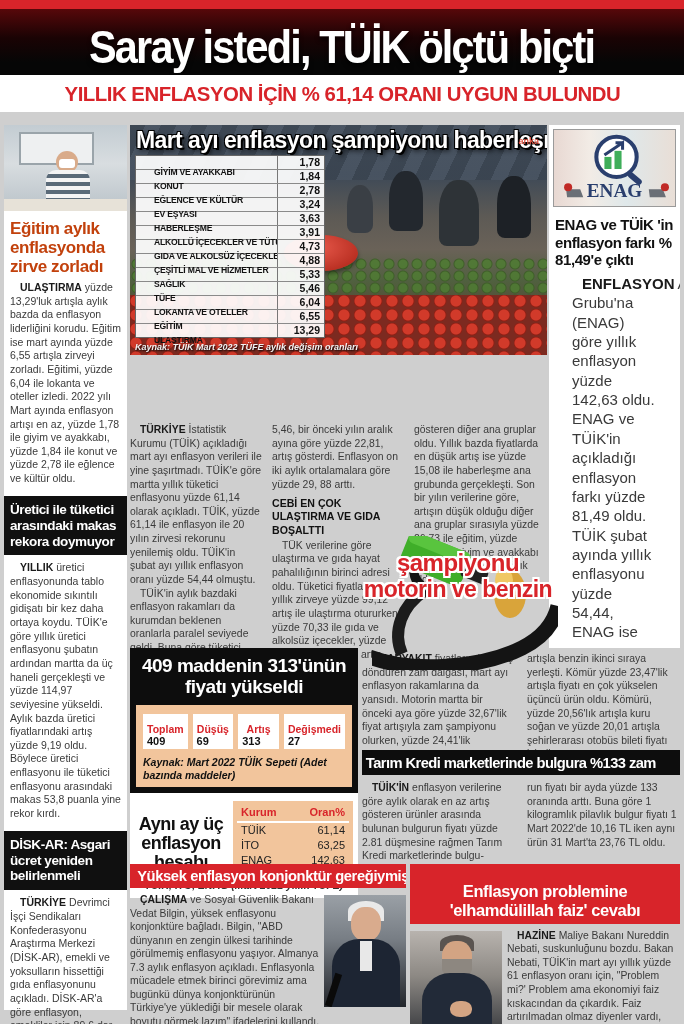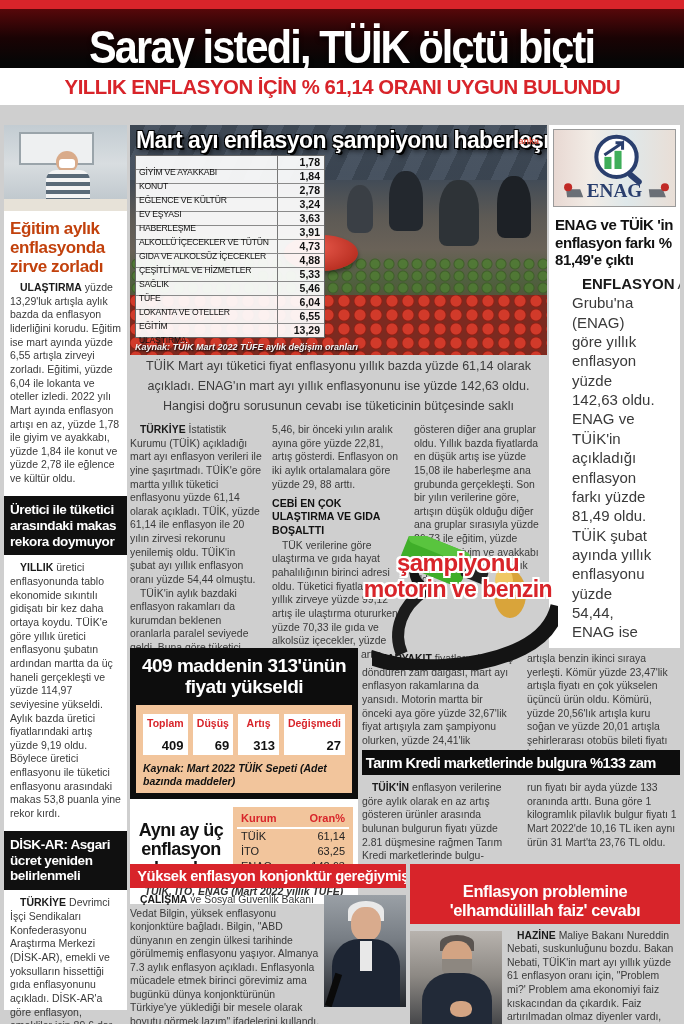--- a/index.html
+++ b/index.html
@@ -7,21 +7,21 @@
         font-family:"Liberation Sans",sans-serif;overflow:hidden;color:#333;}
   .blk{position:absolute;background:#fff;}
 
   
   .h-red{position:absolute;left:0;top:0;width:684px;height:9px;background:#d8242a;}
   .h-band{position:absolute;left:0;top:9px;width:684px;height:76px;
           background:linear-gradient(180deg,#57080a 0%,#1a0304 38%,#060606 70%);text-align:center;}
   .h-band h1{margin:0;line-height:76px;font-size:46px;font-weight:800;color:#fff;
              letter-spacing:-2px;white-space:nowrap;display:inline-block;transform:scaleX(.9);
              text-shadow:0 4px 5px rgba(0,0,0,.7);}
-  .h-sub{position:absolute;left:0;top:68px;width:684px;height:37px;background:#fff;text-align:center;}
+  .h-sub{position:absolute;left:0;top:75px;width:684px;height:37px;background:#fff;text-align:center;}
   .h-sub div{line-height:37px;font-size:21px;font-weight:800;color:#d8242a;letter-spacing:-.5px;
              white-space:nowrap;display:inline-block;transform:scaleX(.97);}
 
   
   .left-rail{left:4px;top:125px;width:123px;height:885px;}
   .classroom{position:relative;height:86px;background:linear-gradient(180deg,#c3ccd2 0%,#d8dde0 45%,#b9c2c8 100%);overflow:hidden;}
   .classroom .board{position:absolute;left:12%;top:8%;width:58%;height:34%;background:#eef0f1;border:2px solid #9aa4aa;}
   .classroom .kid-head{position:absolute;left:42%;top:30%;width:22px;height:22px;border-radius:50%;background:#d9ab8a;}
   .classroom .kid-body{position:absolute;left:34%;top:52%;width:44px;height:30px;border-radius:10px 10px 0 0;
         background:repeating-linear-gradient(180deg,#f4f4f4 0 4px,#5a6a78 4px 8px);}
@@ -45,21 +45,21 @@
   .tomato-band{position:absolute;left:0;bottom:0;width:100%;height:26%;
      background:radial-gradient(circle at 6px 6px,#d13a2a 0 5px,#8e2015 6px,transparent 7px),#7c2a20;background-size:16px 14px;}
   .basin{position:absolute;left:37%;top:48%;width:74px;height:36px;border-radius:50%;
      background:radial-gradient(ellipse at 40% 35%,#ea5b4d,#b92f22 75%);box-shadow:0 3px 4px rgba(0,0,0,.4);}
   .ph-head{position:absolute;left:6px;top:2px;right:6px;font-size:23px;font-weight:800;color:#fff;letter-spacing:-.6px;
      text-shadow:2px 2px 0 #000,-1px -1px 0 #000,1px -1px 0 #000,-1px 1px 0 #000,3px 3px 5px rgba(0,0,0,.85);white-space:nowrap;}
   .anka{position:absolute;right:8px;top:11px;font-size:9px;font-weight:700;color:#e05545;}
   .ph-table{position:absolute;left:5px;top:30px;width:188px;border:1px solid #666;}
   .trow{display:flex;align-items:center;height:13px;background:rgba(255,255,255,.93);border-bottom:1px solid #8a8a8a;}
   .trow:last-child{border-bottom:none;}
-  .tlabel{flex:1;font-size:8.6px;font-weight:400;color:#111;padding-left:3px;letter-spacing:-.2px;white-space:nowrap;overflow:hidden;margin-top:19px;}
+  .tlabel{flex:1;font-size:8.6px;font-weight:700;color:#111;padding-left:18px;letter-spacing:-.2px;white-space:nowrap;overflow:hidden;margin-top:19px;}
   .tval{width:42px;font-size:10.5px;font-weight:800;color:#111;text-align:right;padding-right:4px;
         border-left:1px solid #777;line-height:13px;}
   .ph-cap{position:absolute;left:5px;bottom:3px;font-size:9px;font-style:italic;font-weight:700;color:#f2f2f2;
         text-shadow:1px 1px 2px #000;}
 
   
   .intro{left:130px;top:357px;width:417px;background:transparent;text-align:center;
          font-size:12.5px;line-height:1.58;color:#3c3c3c;}
   .mid-cols{left:130px;top:423px;width:417px;height:222px;background:transparent;display:flex;gap:10px;}
   .mcol{width:132px;font-size:10.4px;line-height:1.31;color:#3a3a3a;}
@@ -72,23 +72,23 @@
        text-shadow:-2px -2px 0 #fff,2px -2px 0 #fff,-2px 2px 0 #fff,2px 2px 0 #fff,0 2px 0 #fff,2px 0 0 #fff,0 -2px 0 #fff,-2px 0 0 #fff;}
   .zam .z1{font-size:26px;} .zam .z2{font-size:24px;} .zam .z3{font-size:23px;white-space:nowrap;}
 
   
   .mid-bl{left:130px;top:648px;width:228px;background:#fff;}
   .b409{background:#0d0d0d;padding:5px 6px 6px;}
   .b409-title{color:#fff;font-size:19px;font-weight:800;text-align:center;line-height:1.12;
               letter-spacing:-.5px;padding:2px 0 7px;}
   .b409-panel{background:#f2c59c;padding:9px 7px 5px;}
   .b409-cells{display:flex;gap:5px;}
-  .cell{background:#fff;flex:1;padding:3px 4px 2px;}
+  .cell{background:#fff;flex:1;padding:9px 4px 2px;}
   .cell .ch{color:#d8242a;font-size:10.5px;font-weight:700;text-align:center;white-space:nowrap;}
-  .cell .cv{color:#111;font-size:13px;font-weight:700;text-align:right;margin-top:9px;}
+  .cell .cv{color:#111;font-size:11px;font-weight:700;margin-top:0;}
   .b409-cap{font-size:10.5px;font-style:italic;font-weight:700;color:#111;margin-top:7px;line-height:1.25;}
   .tc{display:flex;gap:6px;padding:8px 5px 2px;background:#fff;align-items:flex-end;}
   .tc-title{width:92px;font-size:18px;font-weight:800;color:#111;line-height:1.05;text-align:center;letter-spacing:-.5px;}
   .tc-table{flex:1;background:#f2c59c;padding:4px;}
   .tc-h{display:flex;justify-content:space-between;padding:1px 4px 3px;border-bottom:2px solid #fff;}
   .tc-h span{color:#d8242a;font-size:11px;font-weight:700;}
   .tc-r{display:flex;justify-content:space-between;padding:1.5px 4px;}
   .tc-r span{font-size:11px;color:#222;}
   .tc-cap{font-size:10.5px;font-style:italic;font-weight:700;text-align:center;padding:5px 0 7px;background:#fff;}
 
@@ -233,21 +233,20 @@
           <span class="tval">6,55</span>
         </div>
       <div class="trow">
           <span class="tlabel">ULAŞTIRMA</span>
           <span class="tval">13,29</span>
         </div>
     </div>
     <div class="ph-cap">Kaynak: TÜİK Mart 2022 TÜFE aylık değişim oranları</div>
   </div>
 
-  <div class="blk intro">TÜİK Mart ayı tüketici fiyat enflasyonu yıllık bazda yüzde 61,14 olarak açıkladı. ENAG'ın mart ayı yıllık enflasyonunu ise yüzde 142,63 oldu. Hangisi doğru sorusunun cevabı ise tüketicinin bütçesinde saklı</div>
   <div class="blk mid-cols">
     <div class="mcol">
       <p class="p-ind" style="margin:0;"><span class="lead">TÜRKİYE</span><span>İstatistik Kurumu (TÜİK) açıkladığı mart ayı enflasyon verileri ile yine şaşırtmadı. TÜİK'e göre martta yıllık tüketici enflasyonu yüzde 61,14 olarak açıkladı. TÜİK, yüzde 61,14 ile enflasyon ile 20 yılın zirvesi rekorunu yenilemiş oldu. TÜİK'in şubat ayı yıllık enflasyon oranı yüzde 54,44 olmuştu.</span></p>
       <p class="p-ind">TÜİK'in aylık bazdaki enflasyon rakamları da kurumdan beklenen oranlarla paralel seviyede geldi. Buna göre tüketici fiyatları endeksinde (TÜFE) 2022 yılı Mart ayında bir önceki aya göre yüzde</p>
     </div>
     <div class="mcol">
       <p>5,46, bir önceki yılın aralık ayına göre yüzde 22,81, artış gösterdi. Enflasyon on iki aylık ortalamalara göre yüzde 29, 88 arttı.</p>
       <div class="subhead">CEBİ EN ÇOK ULAŞTIRMA VE GIDA BOŞALTTI</div>
       <p class="p-ind">TÜK verilerine göre ulaştırma ve gıda hayat pahalılığının birinci adresi oldu. Tüketici fiyatlarında bir yıllık zirveye yüzde 99,12 artış ile ulaştırma otururken yüzde 70,33 ile gıda ve alkolsüz içecekler, yüzde 69,26 ile ev eşyası artış</p>
     </div>

